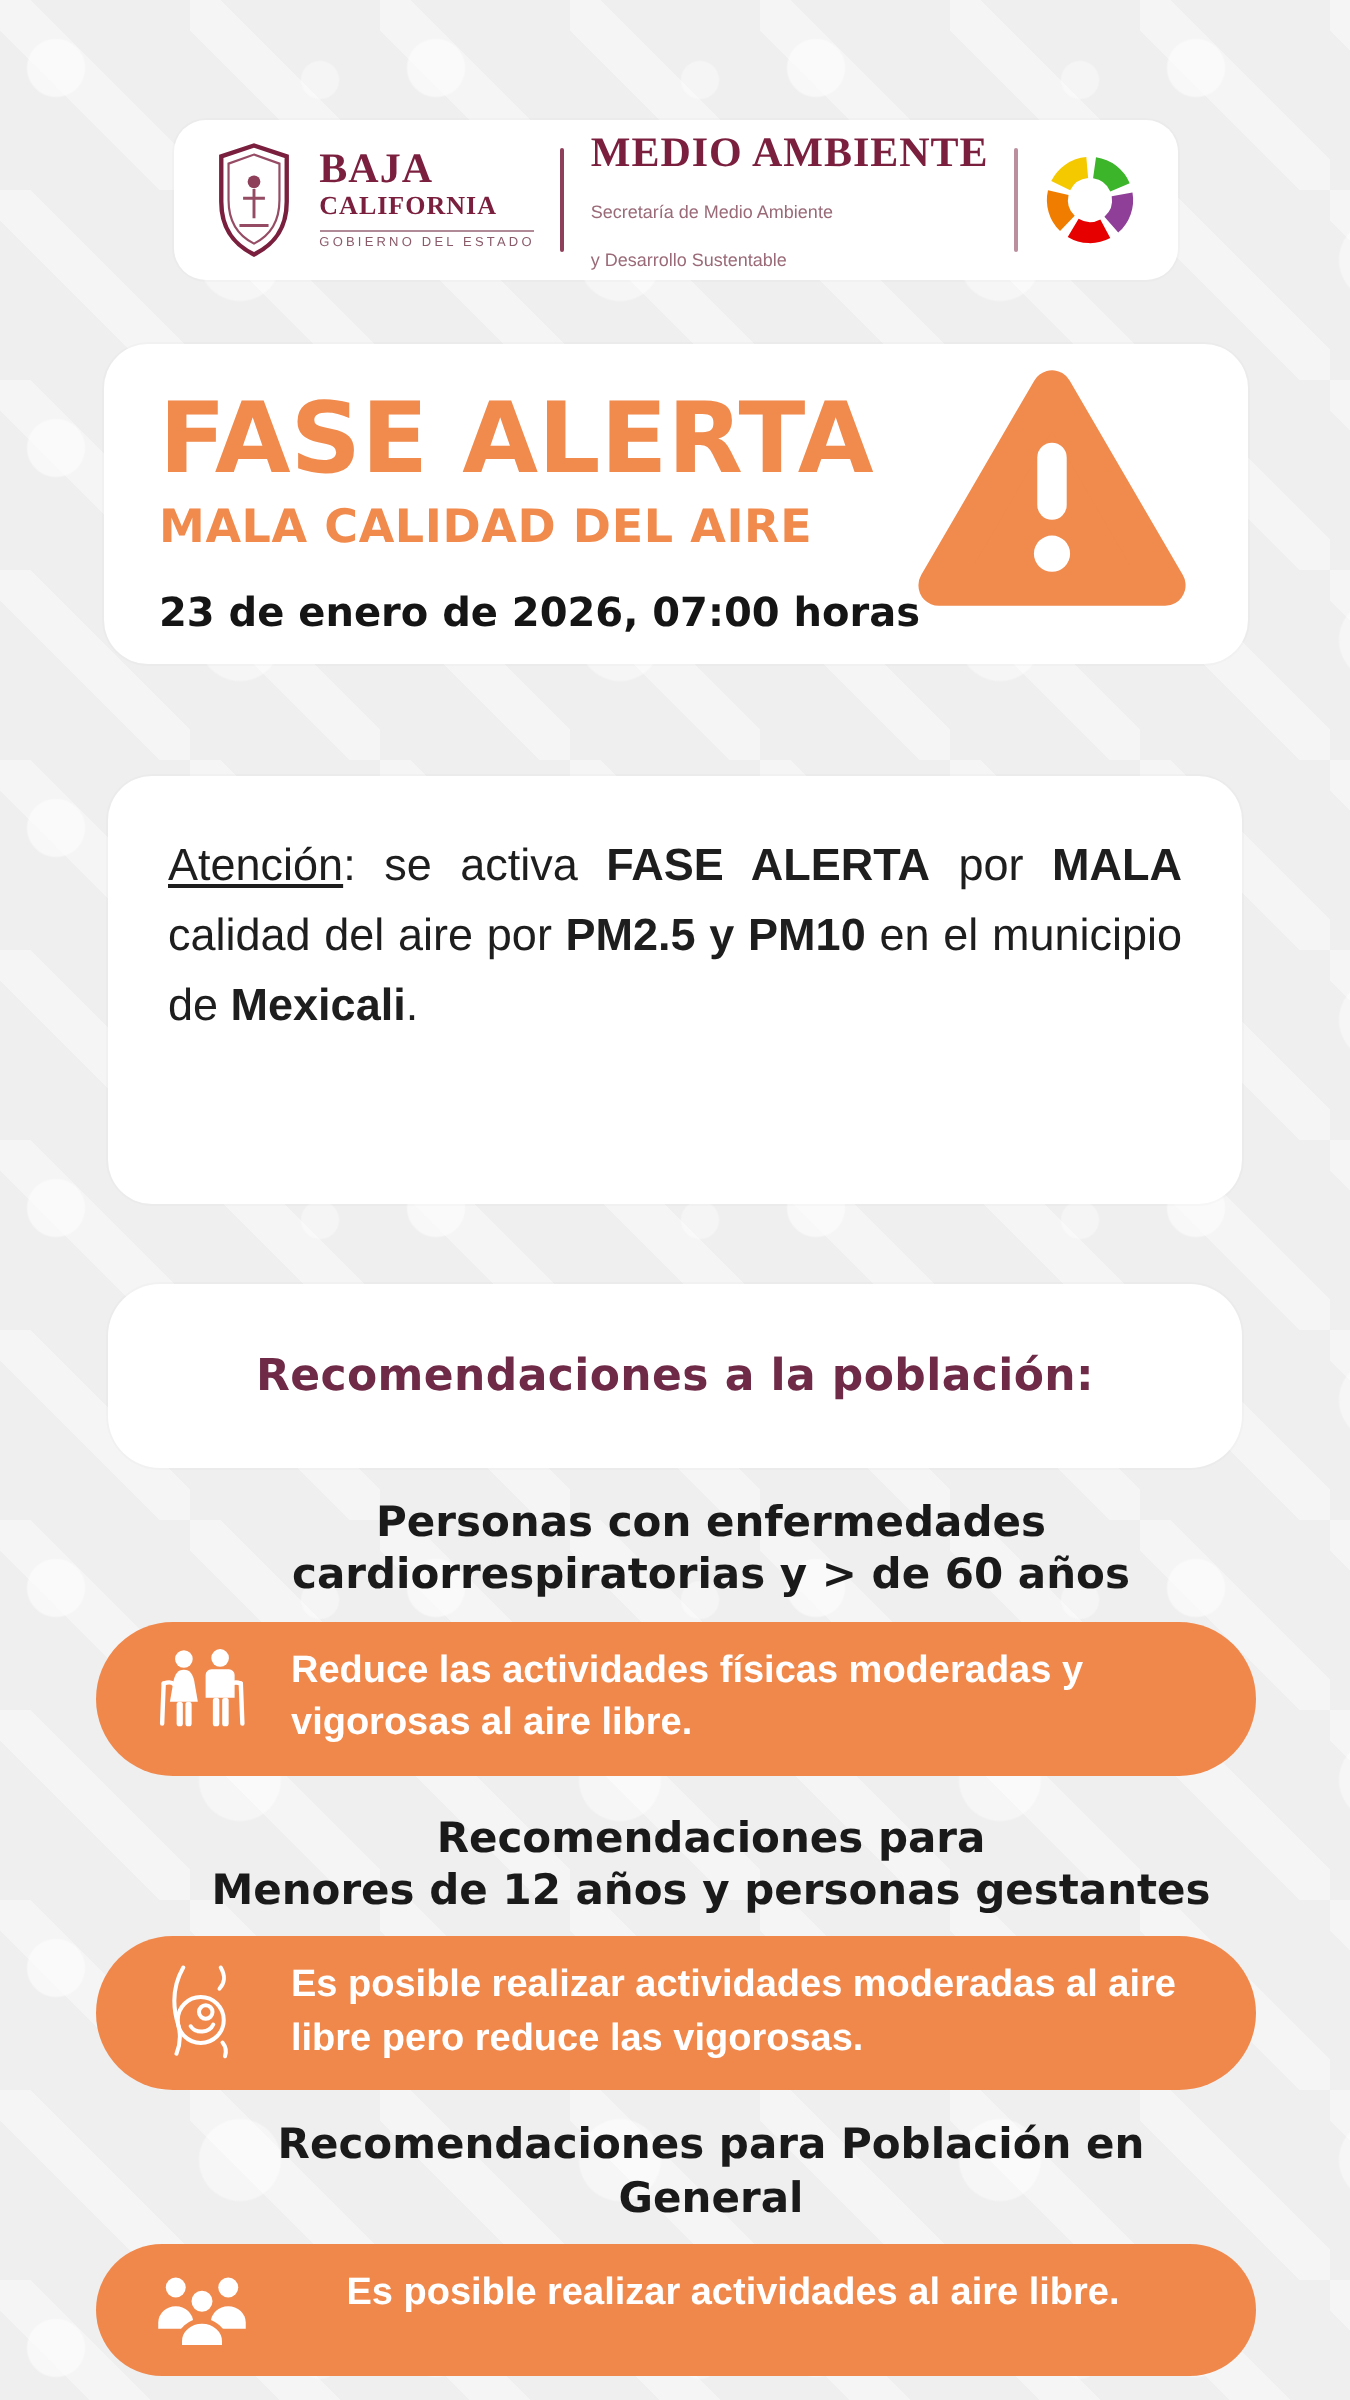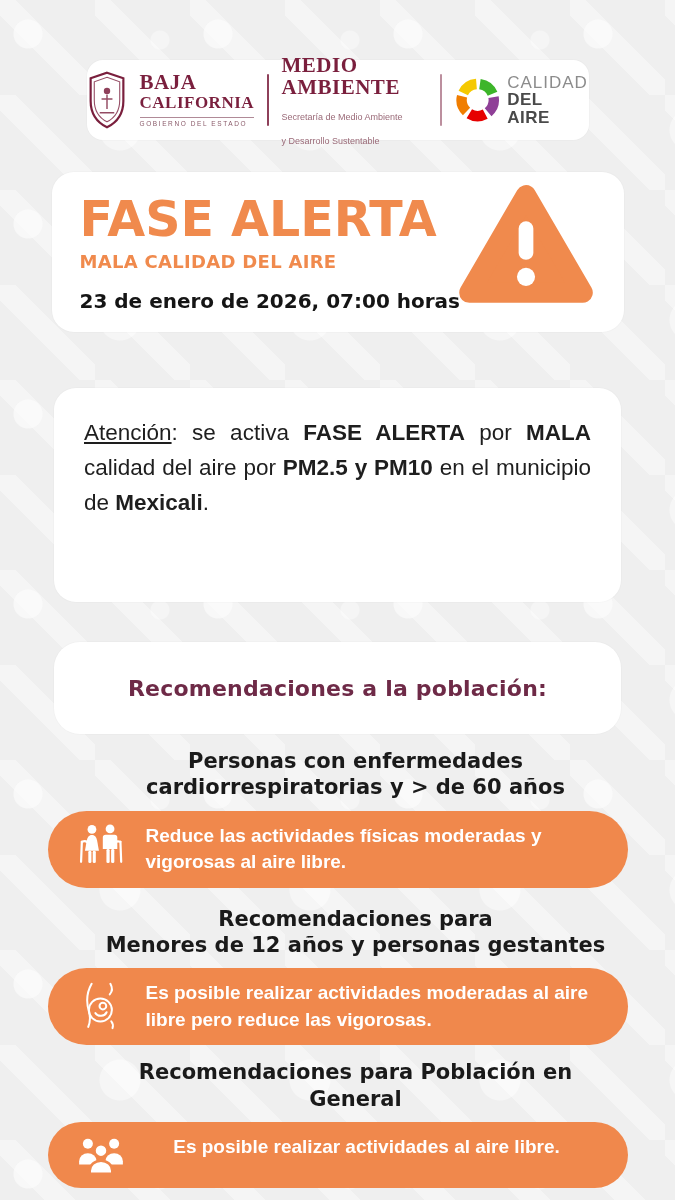--- a/index.html
+++ b/index.html
@@ -36,21 +36,21 @@
   .header-card{
     width:502px;height:80px;
     margin-top:60px;
     border-radius:16px;
     display:flex;align-items:center;justify-content:center;
     gap:13px;
   }
   .crest{flex:0 0 auto;display:flex;}
   .state-wordmark{display:flex;flex-direction:column;line-height:1;}
   .state-line{font-family:"Liberation Serif",serif;font-weight:bold;color:var(--brand);font-size:21px;letter-spacing:.5px;}
-  .state-line2{font-family:"Liberation Serif",serif;font-weight:bold;color:var(--brand);font-size:17px;letter-spacing:.5px;margin-top:1px;}
+  .state-line2{font-family:"Liberation Serif",serif;font-weight:bold;color:var(--brand);font-size:13px;letter-spacing:.5px;margin-top:1px;}
   .state-sub{font-size:6.5px;color:#8a5a69;letter-spacing:1.6px;margin-top:6px;border-top:1px solid #b08a97;padding-top:3px;}
   .v-div{width:2px;height:52px;background:var(--brand);opacity:.85;border-radius:2px;}
   .v-div.light{opacity:.5;}
   .ministry{display:flex;flex-direction:column;line-height:1.05;}
   .ministry-title{font-family:"Liberation Serif",serif;font-weight:bold;color:var(--brand);font-size:21px;letter-spacing:.5px;}
   .ministry-sub{font-size:9px;color:#9a6a78;margin-top:15px;}
   .aq-logo{display:flex;align-items:center;gap:7px;}
   .aq-text{display:flex;flex-direction:column;line-height:1.02;}
   .aq-line1{font-size:17px;color:#8C8C8C;letter-spacing:1px;}
   .aq-line2{font-size:17px;color:#4A4A4A;font-weight:bold;letter-spacing:.5px;}
@@ -59,21 +59,21 @@
     width:572px;height:160px;
     margin-top:32px;
     padding:22px 26px 18px 28px;
   }
   .alert-title{
     font-family:"DejaVu Sans",sans-serif;
     font-size:49px;font-weight:800;color:var(--accent);letter-spacing:0px;line-height:1.05;
   }
   .alert-subtitle{
     font-family:"DejaVu Sans",sans-serif;
-    font-size:18px;font-weight:800;color:var(--accent);margin-top:6px;letter-spacing:.3px;
+    font-size:23px;font-weight:800;color:var(--accent);margin-top:6px;letter-spacing:.3px;
   }
   .alert-date{
     font-family:"DejaVu Sans",sans-serif;
     font-size:20px;font-weight:700;color:#151515;margin-top:17px;
   }
   .warn-wrap{position:absolute;right:30px;top:12px;width:136px;height:120px;}
   
   .notice-card{
     width:567px;height:214px;
     margin-top:56px;
@@ -150,24 +150,20 @@
     <span class="aq-logo">
       <svg width="46" height="46" viewBox="0 0 48 48">
         <g fill="none" stroke-width="11" stroke-linecap="butt">
           <circle cx="24" cy="24" r="17" stroke-dasharray="17.5 89.3" transform="rotate(-82 24 24)" stroke="#3DB52A"></circle>
           <circle cx="24" cy="24" r="17" stroke-dasharray="17.5 89.3" transform="rotate(-10 24 24)" stroke="#8F3F97"></circle>
           <circle cx="24" cy="24" r="17" stroke-dasharray="17.5 89.3" transform="rotate(62 24 24)" stroke="#E60000"></circle>
           <circle cx="24" cy="24" r="17" stroke-dasharray="17.5 89.3" transform="rotate(134 24 24)" stroke="#F07D00"></circle>
           <circle cx="24" cy="24" r="17" stroke-dasharray="17.5 89.3" transform="rotate(206 24 24)" stroke="#F5C900"></circle>
         </g>
       </svg>
-      <span class="aq-text">
-        <span class="aq-line1">CALIDAD</span>
-        <span class="aq-line2">DEL AIRE</span>
-      </span>
     </span>
   </div>
 
   <div class="card title-card">
     <div class="alert-title">FASE ALERTA</div>
     <div class="alert-subtitle">MALA CALIDAD DEL AIRE</div>
     <div class="alert-date">23 de enero de 2026, 07:00 horas</div>
     <span class="warn-wrap">
       <svg width="136" height="120" viewBox="0 0 120 106">
         <path d="M60 10 L110 96 L10 96 Z" fill="var(--accent)" stroke="var(--accent)" stroke-width="18" stroke-linejoin="round"></path>

